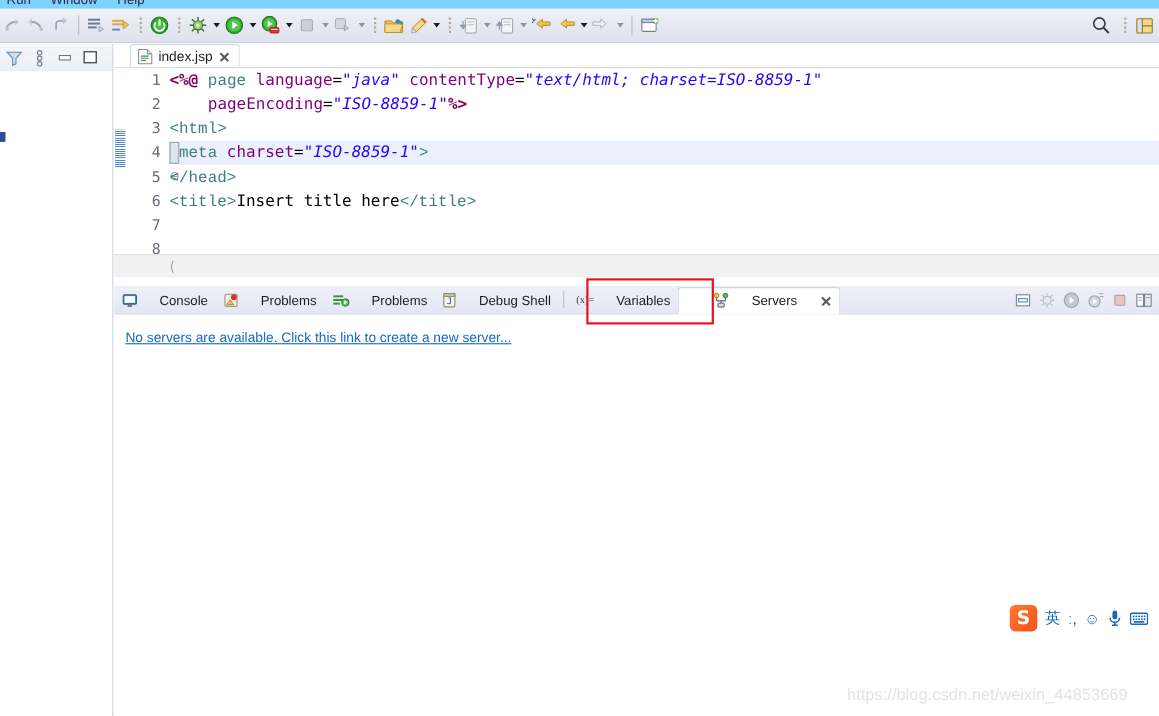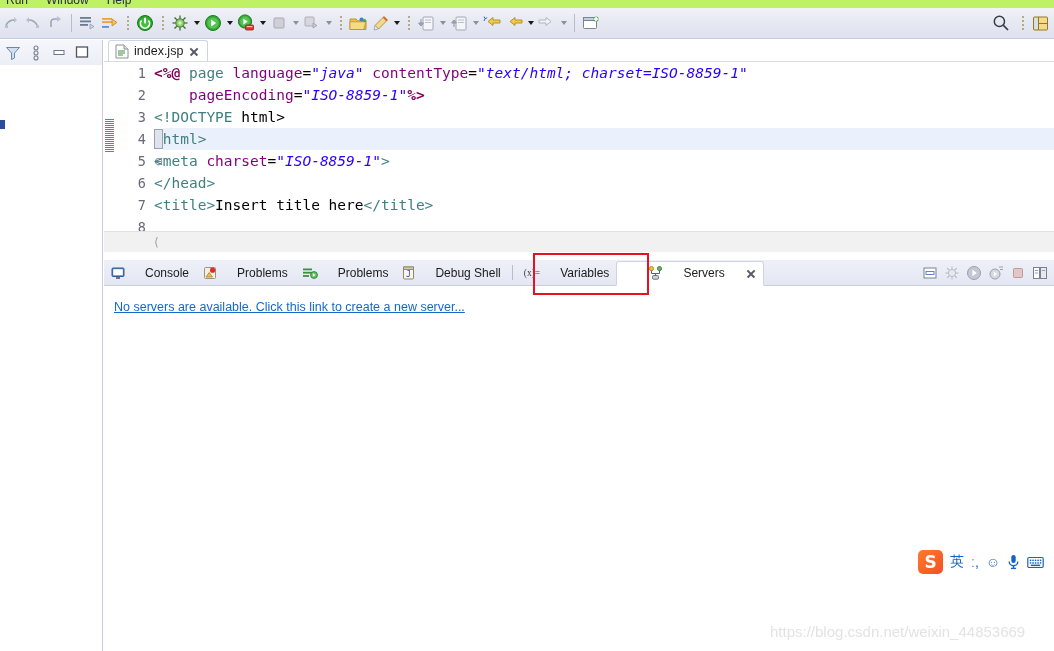--- a/index.html
+++ b/index.html
@@ -12,21 +12,21 @@
     overflow: hidden;
     font-family: "Liberation Sans", sans-serif;
     font-size: 12px;
     color: #000;
   }
 
   
   #menubar {
     position: absolute; left: 0; top: 0;
     width: 1054px; height: 8px;
-    background: #bef264;
+    background: #7dd3fc;
     overflow: hidden;
   }
   #menubar .menu-items {
     position: absolute; left: 0; top: -7px;
     display: flex; gap: 18px; padding-left: 6px;
     font-size: 12px; color: #2a2a4a;
     white-space: nowrap;
   }
 
   
@@ -101,21 +101,21 @@
   #editor-area {
     position: absolute; left: 104px; top: 40px;
     width: 950px; height: 212px;
   }
   #editor-tabbar {
     position: absolute; left: 0; top: 0;
     width: 950px; height: 21px;
     background: #ffffff;
   }
   #editor-tab {
-    position: absolute; left: 4px; top: 0;
+    position: absolute; left: 14px; top: 0;
     height: 21px;
     display: flex; align-items: center; gap: 5px;
     padding: 0 8px 0 6px;
     background: #ffffff;
     border: 1px solid #cfd4e4;
     border-bottom: none;
     border-radius: 3px 3px 0 0;
     box-sizing: border-box;
   }
   #editor-tab .tab-label {
@@ -178,21 +178,21 @@
   }
   #line4-highlight {
     position: absolute; left: 0; top: 66px; width: 950px; height: 22px;
     background: #eaf0fc;
   }
   #caret-box {
     position: absolute; left: 50px; top: 67px; width: 9px; height: 20px;
     border: 1px solid #9aa0b0; background: #dfe3ee;
     box-sizing: border-box;
   }            
-  .t-name  { color: #3f7f7f; }            
+  .t-name  { color: #3f7f7f; font-family: Liberation Mono, monospace; }            
   .t-attr  { color: #7f007f; }            
   .t-val   { color: #2a00ff; font-style: italic; }  
   .t-plain { color: #000000; }
   .t-punct { color: #000000; }
   .t-jspp  { color: #7f0055; font-weight: bold; }
 
   #hscroll {
     position: absolute; left: 0; top: 191px; width: 950px; height: 20px;
     background: #f1f1f1;
     border-top: 1px solid #e2e2e2;
@@ -631,21 +631,20 @@
       <div class="fold">⊖</div>
       <div class="fold">⊖</div>
       <div class="fold"></div>
       <div class="fold"></div>
       <div class="fold"></div>
     </div>
 
     <div id="code-text">
       <div class="code-row"><span class="t-jspp">&lt;%@ </span><span class="t-name">page </span><span class="t-attr">language</span><span class="t-punct">=</span><span class="t-val">"java"</span><span class="t-plain"> </span><span class="t-attr">contentType</span><span class="t-punct">=</span><span class="t-val">"text/html; charset=ISO-8859-1"</span></div>
       <div class="code-row"><span class="t-plain">    </span><span class="t-attr">pageEncoding</span><span class="t-punct">=</span><span class="t-val">"ISO-8859-1"</span><span class="t-jspp">%&gt;</span></div>
-      <div class="code-row"><span class="t-name">&lt;!DOCTYPE </span><span class="t-plain">html&gt;</span></div>
       <div class="code-row"><span class="t-name">&lt;html&gt;</span></div>
       <div class="code-row"><span class="t-name">&lt;meta </span><span class="t-attr">charset</span><span class="t-punct">=</span><span class="t-val">"ISO-8859-1"</span><span class="t-name">&gt;</span></div>
       <div class="code-row"><span class="t-name">&lt;/head&gt;</span></div>
       <div class="code-row"><span class="t-name">&lt;title&gt;</span><span class="t-plain">Insert title here</span><span class="t-name">&lt;/title&gt;</span></div>
     </div>
 
     <div id="caret-box"></div>
   </div>
 
   <div id="hscroll">

